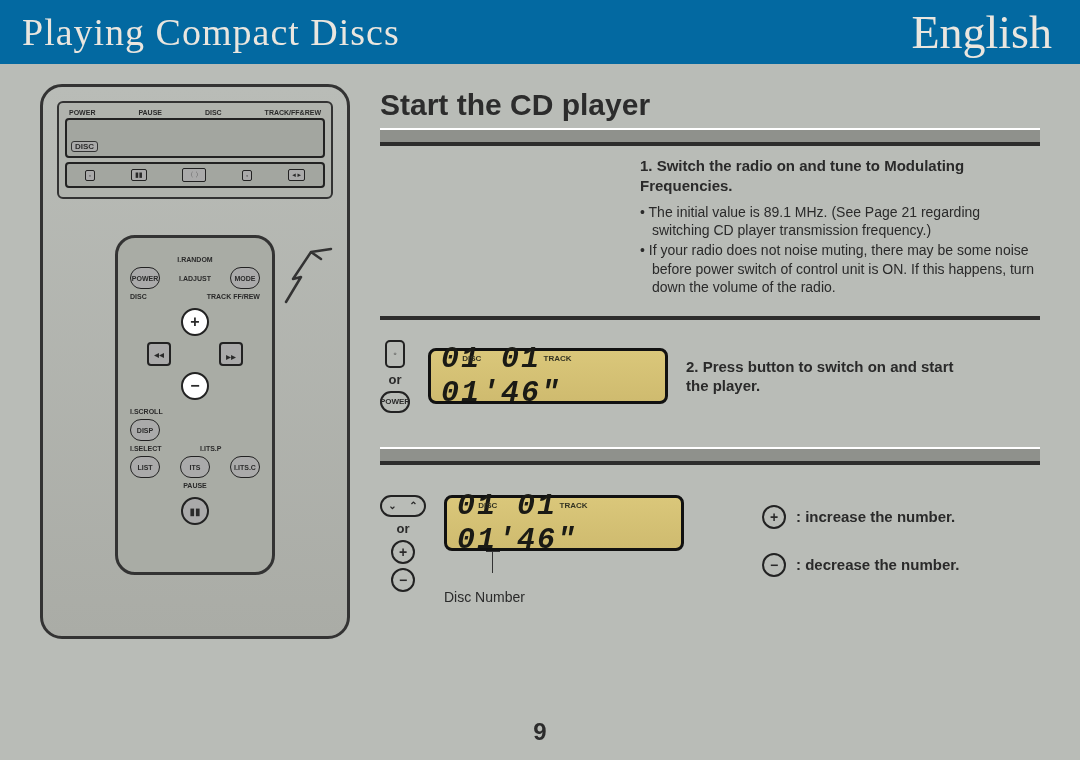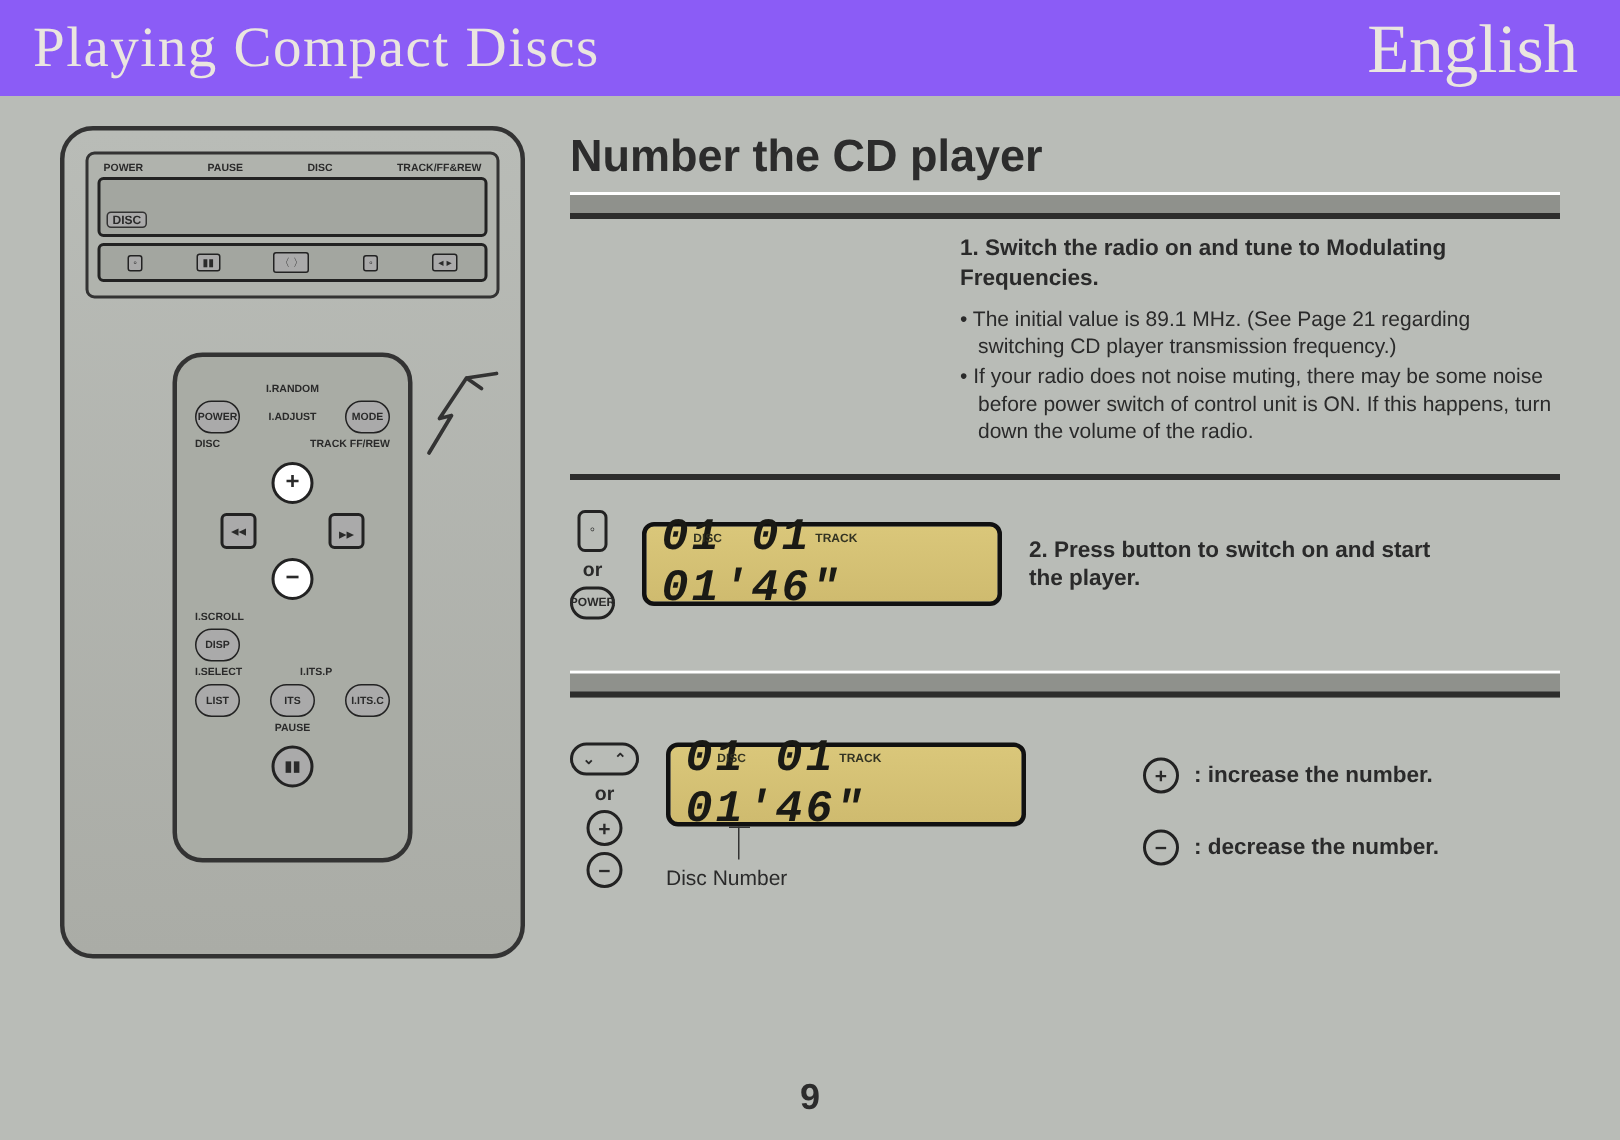--- a/index.html
+++ b/index.html
@@ -6,21 +6,21 @@
   html, body { width: 1080px; height: 760px; }
   body {
     background: #b9bcb7;
     font-family: Arial, Helvetica, sans-serif;
     color: #2a2a2a;
     position: relative;
   }
   .header {
     width: 100%;
     height: 64px;
-    background: #8b5cf6;
+    background: #0369a1;
     display: flex;
     justify-content: space-between;
     align-items: center;
     padding: 0 28px 0 22px;
   }
   .header-title {
     font-family: Georgia, "Times New Roman", serif;
     font-size: 38px;
     color: #eae6df;
     letter-spacing: 1px;
@@ -304,21 +304,21 @@
         <span class="rbtn oval">ITS</span>
         <span class="rbtn oval">I.ITS.C</span>
       </div>
       <div class="lbl">PAUSE</div>
       <div class="pause-btn">▮▮</div>
     </div>
   </div>
 
   <div class="right">
 
-    <div class="section-head">Number the CD player</div>
+    <div class="section-head">Start the CD player</div>
     <div class="section-underline"></div>
 
     <div class="instr-block">
       <div class="instr-text">
         <div class="step-title">1. Switch the radio on and tune to Modulating Frequencies.</div>
         <ul>
           <li>The initial value is 89.1 MHz. (See Page 21 regarding switching CD player transmission frequency.)</li>
           <li>If your radio does not noise muting, there may be some noise before power switch of control unit is ON. If this happens, turn down the volume of the radio.</li>
         </ul>
       </div>
@@ -361,21 +361,21 @@
         <div class="lcd">
           <div class="lcd-labels">
             <span>DISC</span>
             <span>TRACK</span>
             <span></span>
           </div>
           <div class="seg">01 01 01'46"</div>
         </div>
         <div style="position:absolute; left:48px; top:56px; height:22px; border-left:1.5px solid #333;"></div>
         <div style="position:absolute; left:42px; top:56px; width:14px; border-top:1.5px solid #333;"></div>
-        <div style="margin-top:26px; font-size:14px;">Disc Number</div>
+        <div style="margin-top:38px; font-size:14px;">Disc Number</div>
       </div>
       <div class="disc-search-right">
         <div class="legend-row">
           <div class="circ-icon">+</div>
           <span>: increase the number.</span>
         </div>
         <div class="legend-row" style="margin-top:24px;">
           <div class="circ-icon">−</div>
           <span>: decrease the number.</span>
         </div>

